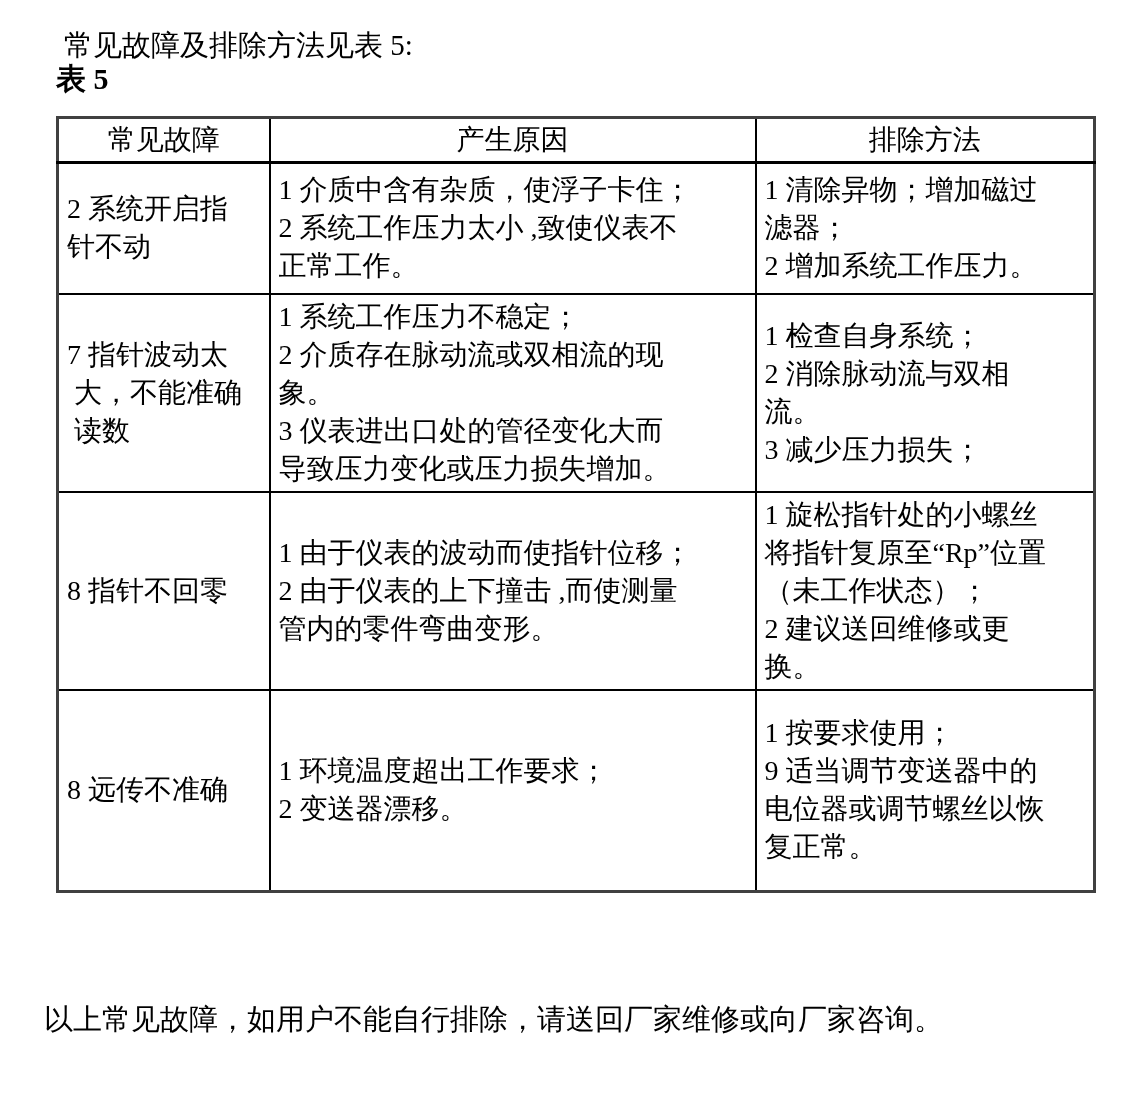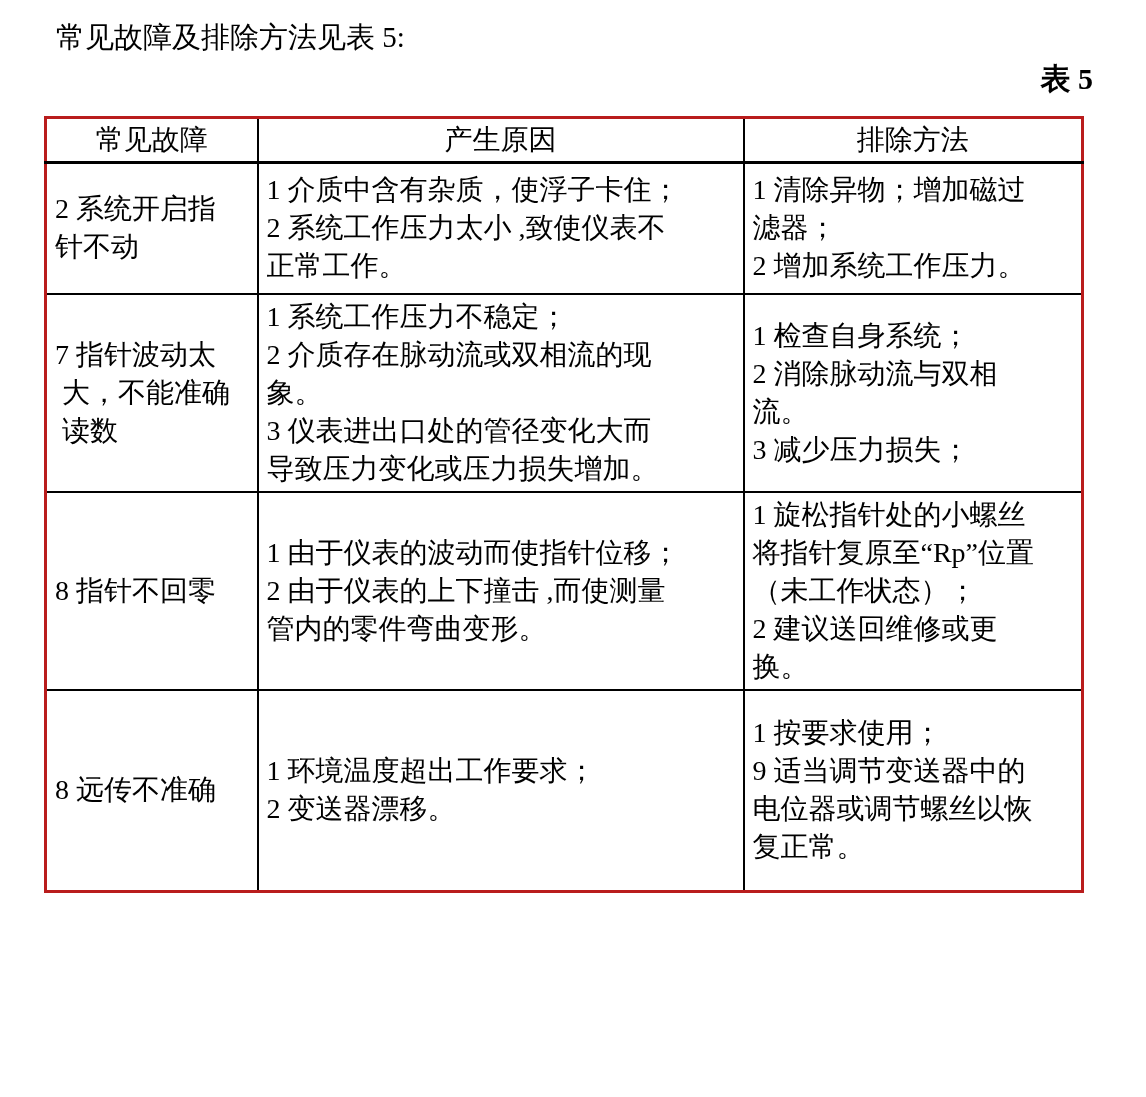--- a/index.html
+++ b/index.html
@@ -5,33 +5,33 @@
   html, body { margin: 0; padding: 0; }
   body {
     width: 1146px; height: 1097px;
     background: #ffffff;
     color: #000000;
     font-family: "Liberation Serif", "DejaVu Serif", serif;
   }
   .page { position: relative; width: 1146px; height: 1097px; overflow: hidden; }
 
   .intro {
-    position: absolute; left: 48px; top: 10px; margin: 8px;
+    position: absolute; left: 48px; top: 10px; margin: 16px;
     font-size: 29px; line-height: 38px; white-space: pre;
   }
 
   .table-title {
     position: absolute; left: 56px; top: 60px; width: 1037px; margin: 0;
-    text-align: right; font-size: 30px; font-weight: bold; line-height: 38px;
+    text-align: left; font-size: 30px; font-weight: bold; line-height: 38px;
   }
 
   table.fault-table {
-    position: absolute; left: 44px; top: 116px; width: 1037px;
+    position: absolute; left: 56px; top: 116px; width: 1037px;
     border-collapse: collapse; table-layout: fixed;
-    border: 3px solid #b91c1c;
+    border: 3px solid #404040;
   }
   col.c1 { width: 212px; }
   col.c2 { width: 486px; }
   col.c3 { width: 339px; }
 
   .fault-table th {
     border: 2px solid #000; border-bottom: 3px solid #000;
     height: 40px; padding: 1px 6px;
     font-size: 28px; font-weight: normal;
     text-align: center; vertical-align: middle;
@@ -118,14 +118,15 @@
         <td>1 环境温度超出工作要求；
 2 变送器漂移。</td>
         <td>1 按要求使用；
 9 适当调节变送器中的
 电位器或调节螺丝以恢
 复正常。</td>
       </tr>
     </tbody>
   </table>
 
+  <p class="footer">以上常见故障，如用户不能自行排除，请送回厂家维修或向厂家咨询。</p>
 
 </div>
 
 </body></html>

